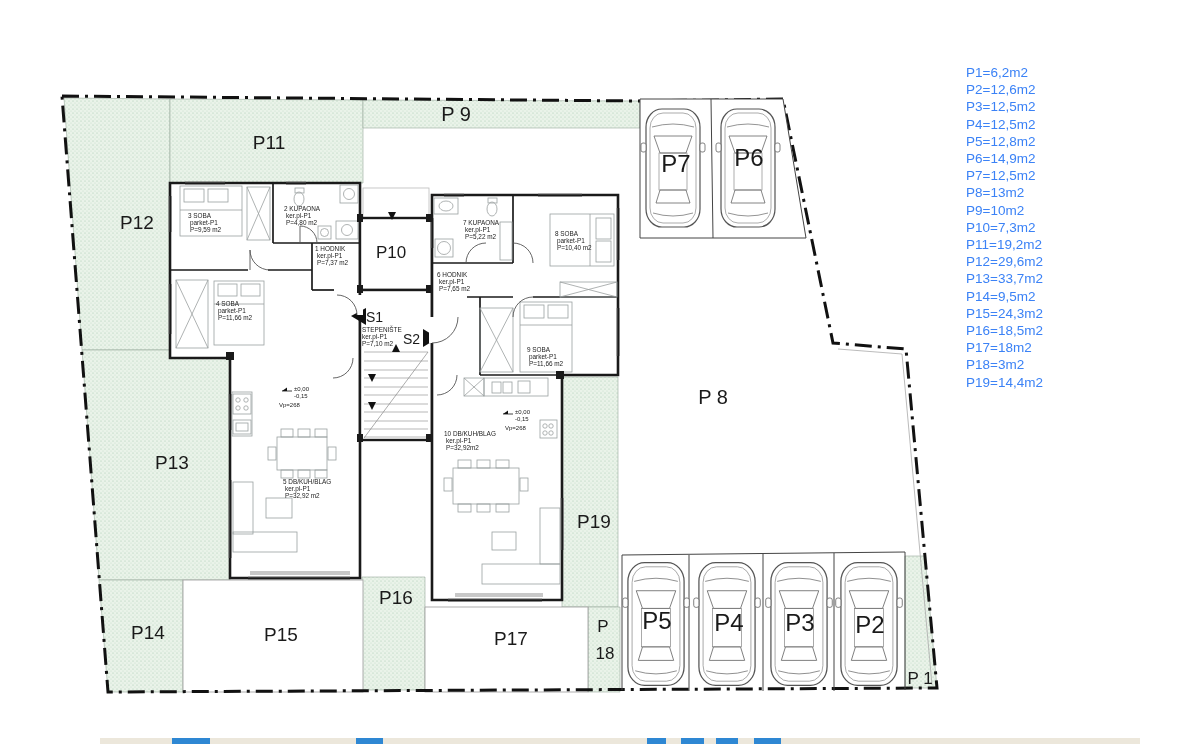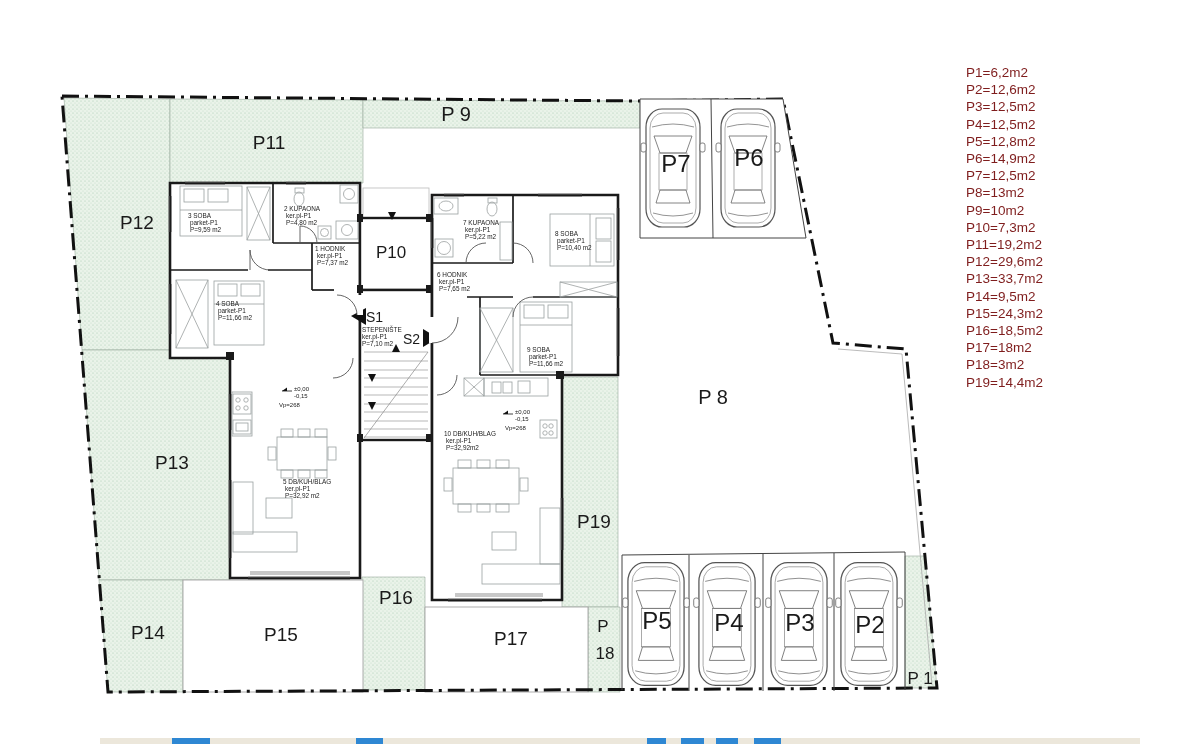--- a/index.html
+++ b/index.html
@@ -7,21 +7,21 @@
           font-family:"Liberation Sans",sans-serif;}
   svg{position:absolute;left:0;top:0;}
   svg text{font-family:"Liberation Sans",sans-serif;fill:#1a1a1a;}
   .room-label{font-size:6.4px;fill:#222;}
   .area-label{font-size:19px;}
   .big-label{font-size:20px;}
   .mid-label{font-size:17px;}
   .car-label{font-size:24px;}
   .stair-label{font-size:14px;}
   .tiny{font-size:6px;fill:#222;}
-  .legend{position:absolute;left:966px;top:64px;color:#7f1d1d;font-size:13.5px;line-height:17.2px;
+  .legend{position:absolute;left:966px;top:64px;color:#3b82f6;font-size:13.5px;line-height:17.2px;
           white-space:nowrap;}
   .footer-strip{position:absolute;left:100px;top:738px;width:1040px;height:6px;background:#ece7db;}
   .footer-strip .seg{position:absolute;top:0;height:6px;background:#2e87d3;}
 </style>
 </head>
 <body>
 
 <div class="canvas">
 
 <svg width="1200" height="744" viewBox="0 0 1200 744">

